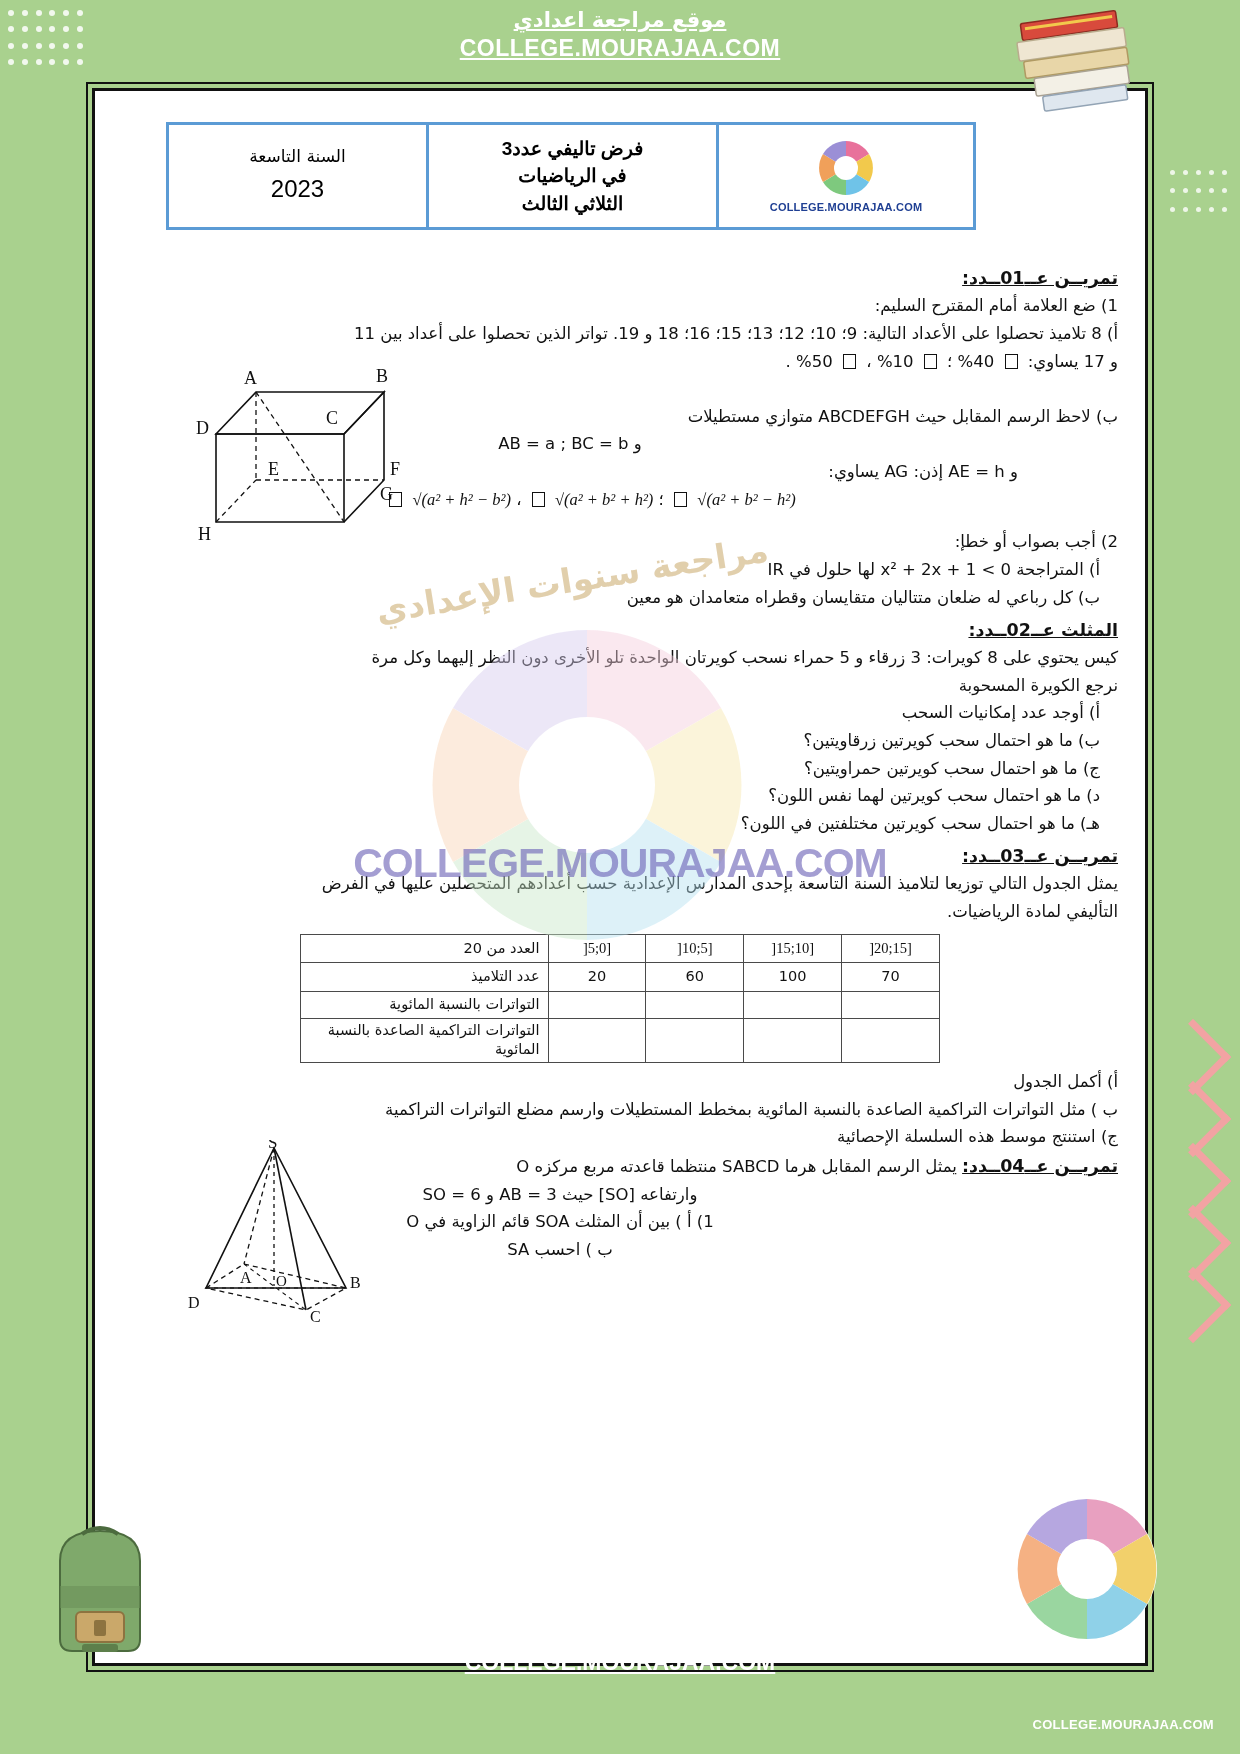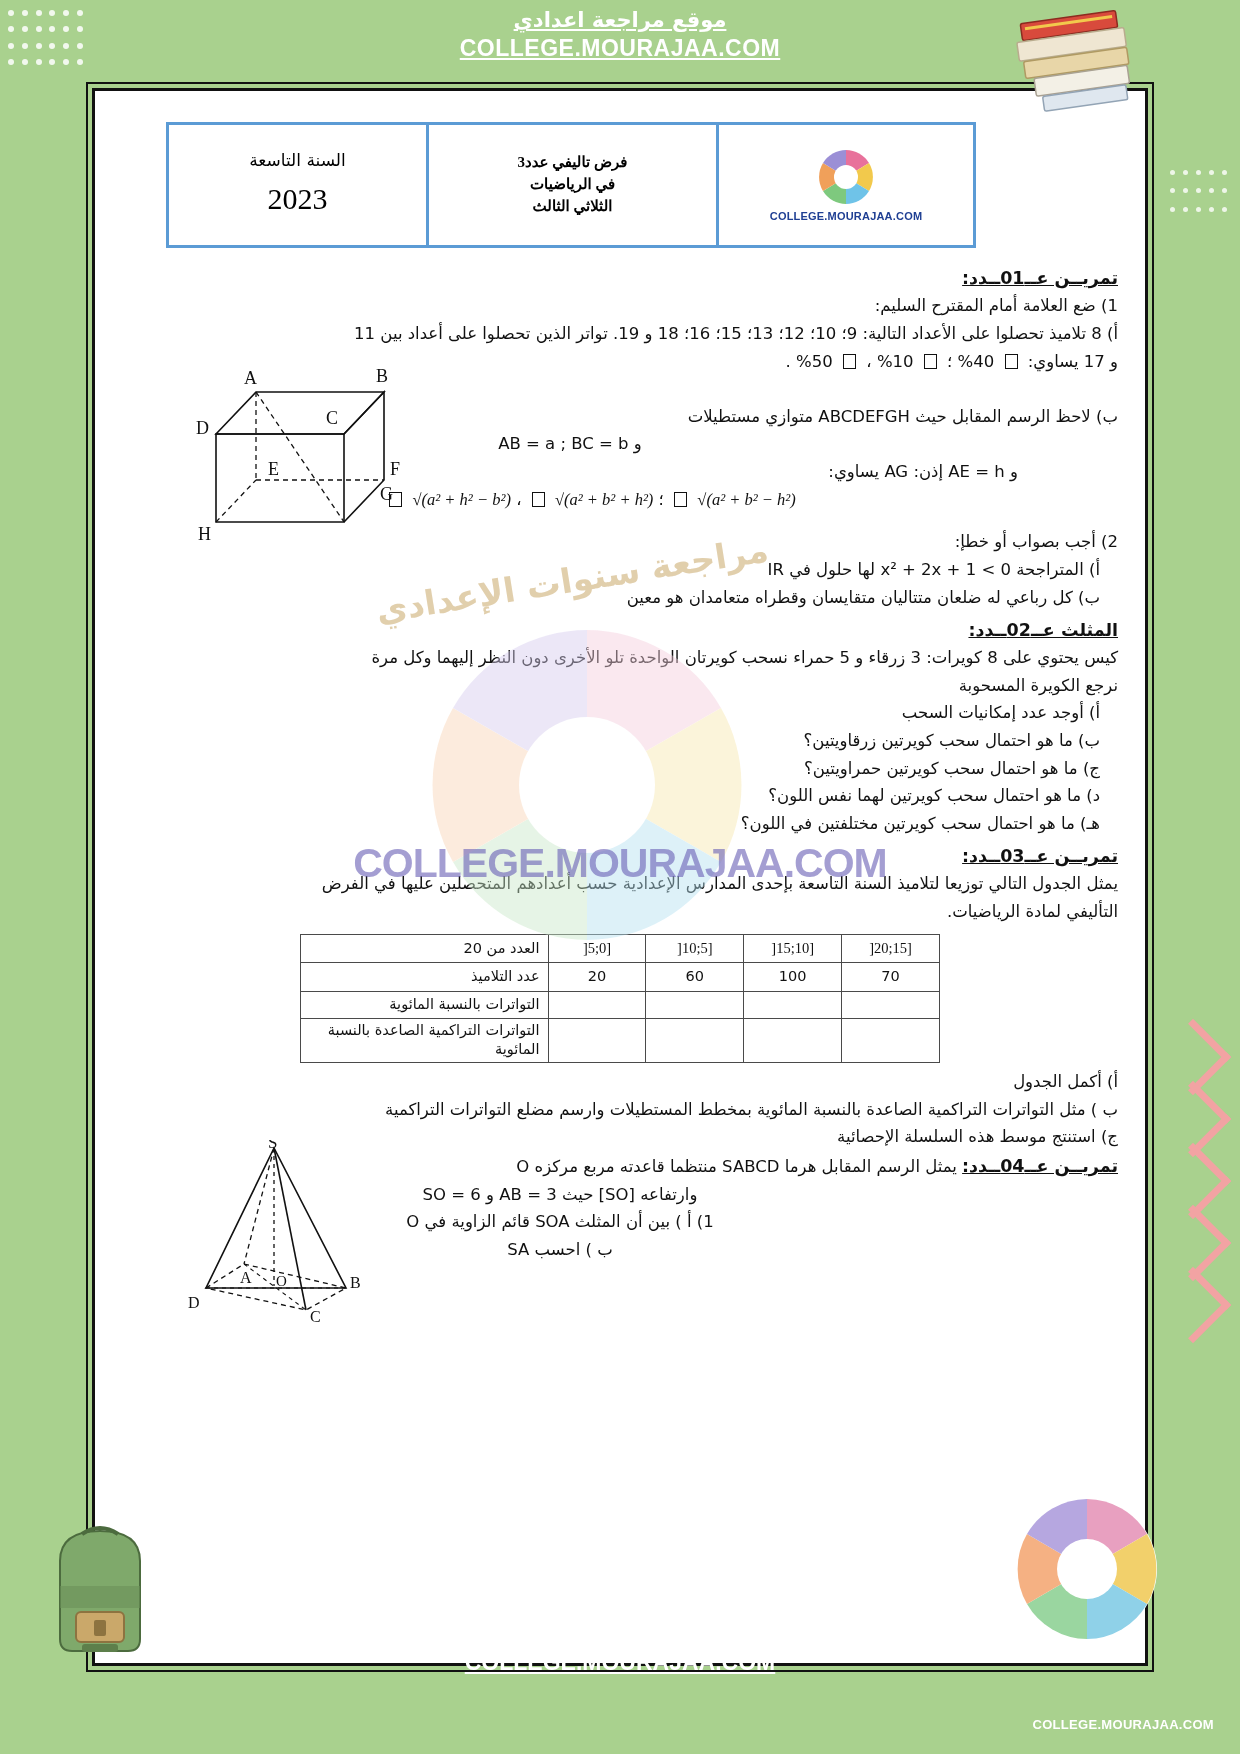--- a/index.html
+++ b/index.html
@@ -109,36 +109,36 @@
     left:104px; top:100px;
     width:1032px; height:1554px;
     background:#fff;
     z-index:3;
     overflow:hidden;
   }
 
   
   .hdr-table{
     position:absolute; left:62px; top:22px;
-    width:810px; height:126px;
+    width:810px; height:108px;
     display:flex;
     border:3px solid #5b9bd5;
     background:#fff;
   }
   .hdr-cell{
     border-right:3px solid #5b9bd5;
     display:flex; flex-direction:column;
     align-items:center; justify-content:center;
     text-align:center;
     direction:rtl;
   }
   .hdr-cell:last-child{ border-right:none; }
   .hdr-year{ width:260px; font-family:"DejaVu Sans", sans-serif; font-size:17px; color:#000; line-height:1.6;}
-  .hdr-year .num{ font-family:Liberation Serif, serif; font-size:30px;}
-  .hdr-title{ width:290px; font-family:Liberation Serif, serif; font-weight:bold; font-size:15px; line-height:1.45; color:#000;}
+  .hdr-year .num{ font-family:Liberation Sans, sans-serif; font-size:24px;}
+  .hdr-title{ width:290px; font-family:Liberation Sans, sans-serif; font-weight:bold; font-size:19px; line-height:1.45; color:#000;}
   .hdr-logo{ width:254px; display:flex; flex-direction:column; align-items:center; justify-content:center;}
   .hdr-logo .brand{ font-family:"Liberation Sans", sans-serif; font-weight:bold; font-size:11px; color:#1f3f93; margin-top:3px; letter-spacing:.2px;}
 
   
   .doc{
     position:absolute; left:18px; top:160px; width:996px;
     direction:rtl;
     font-family:"DejaVu Sans", sans-serif;
     font-size:16.5px;
     color:#111;

